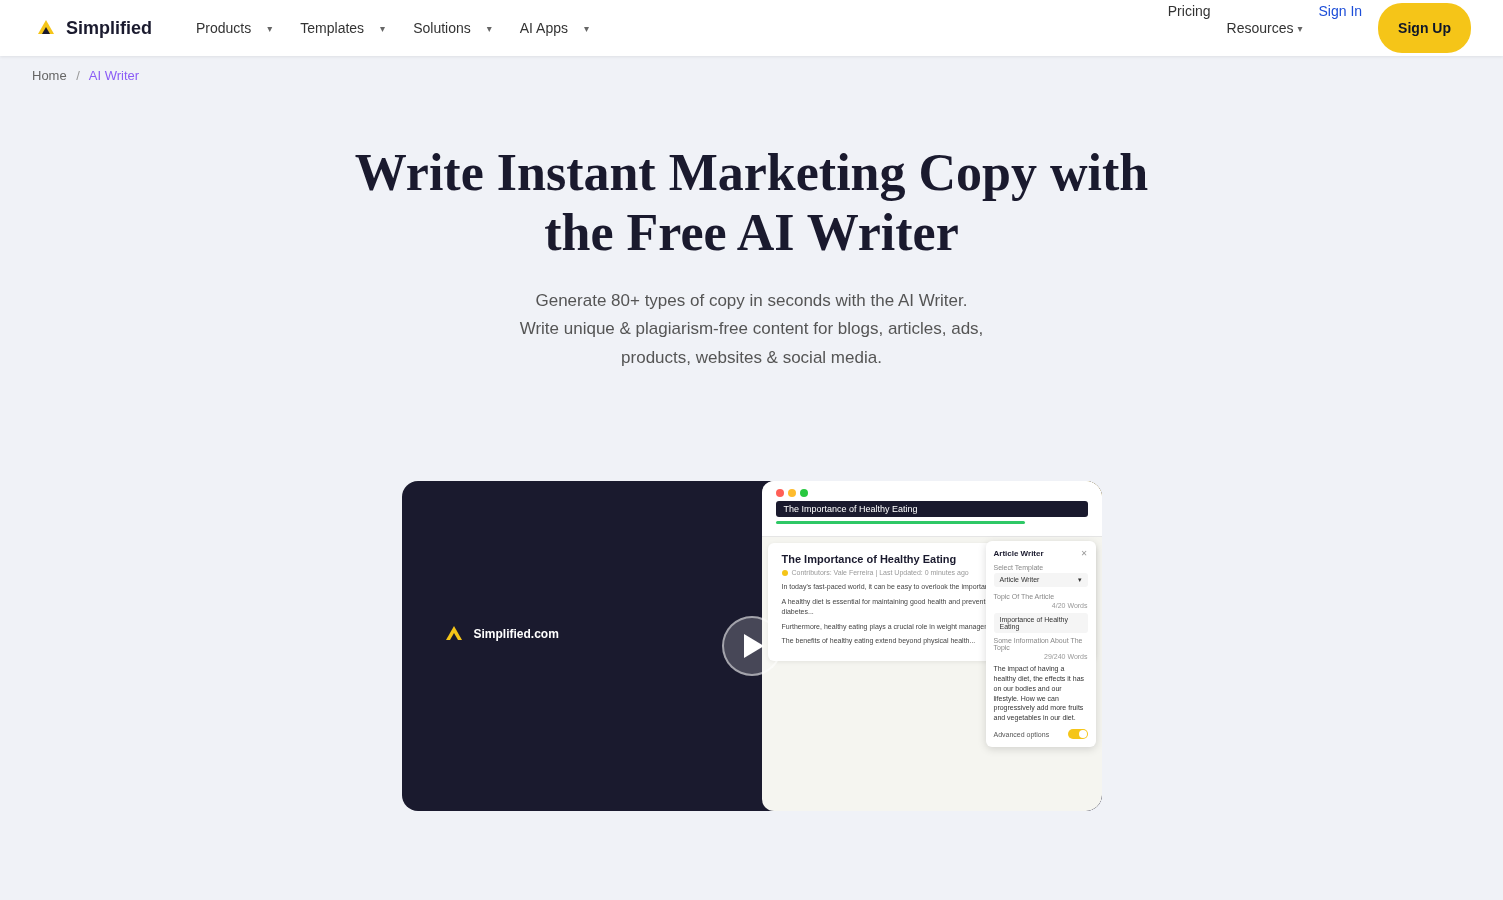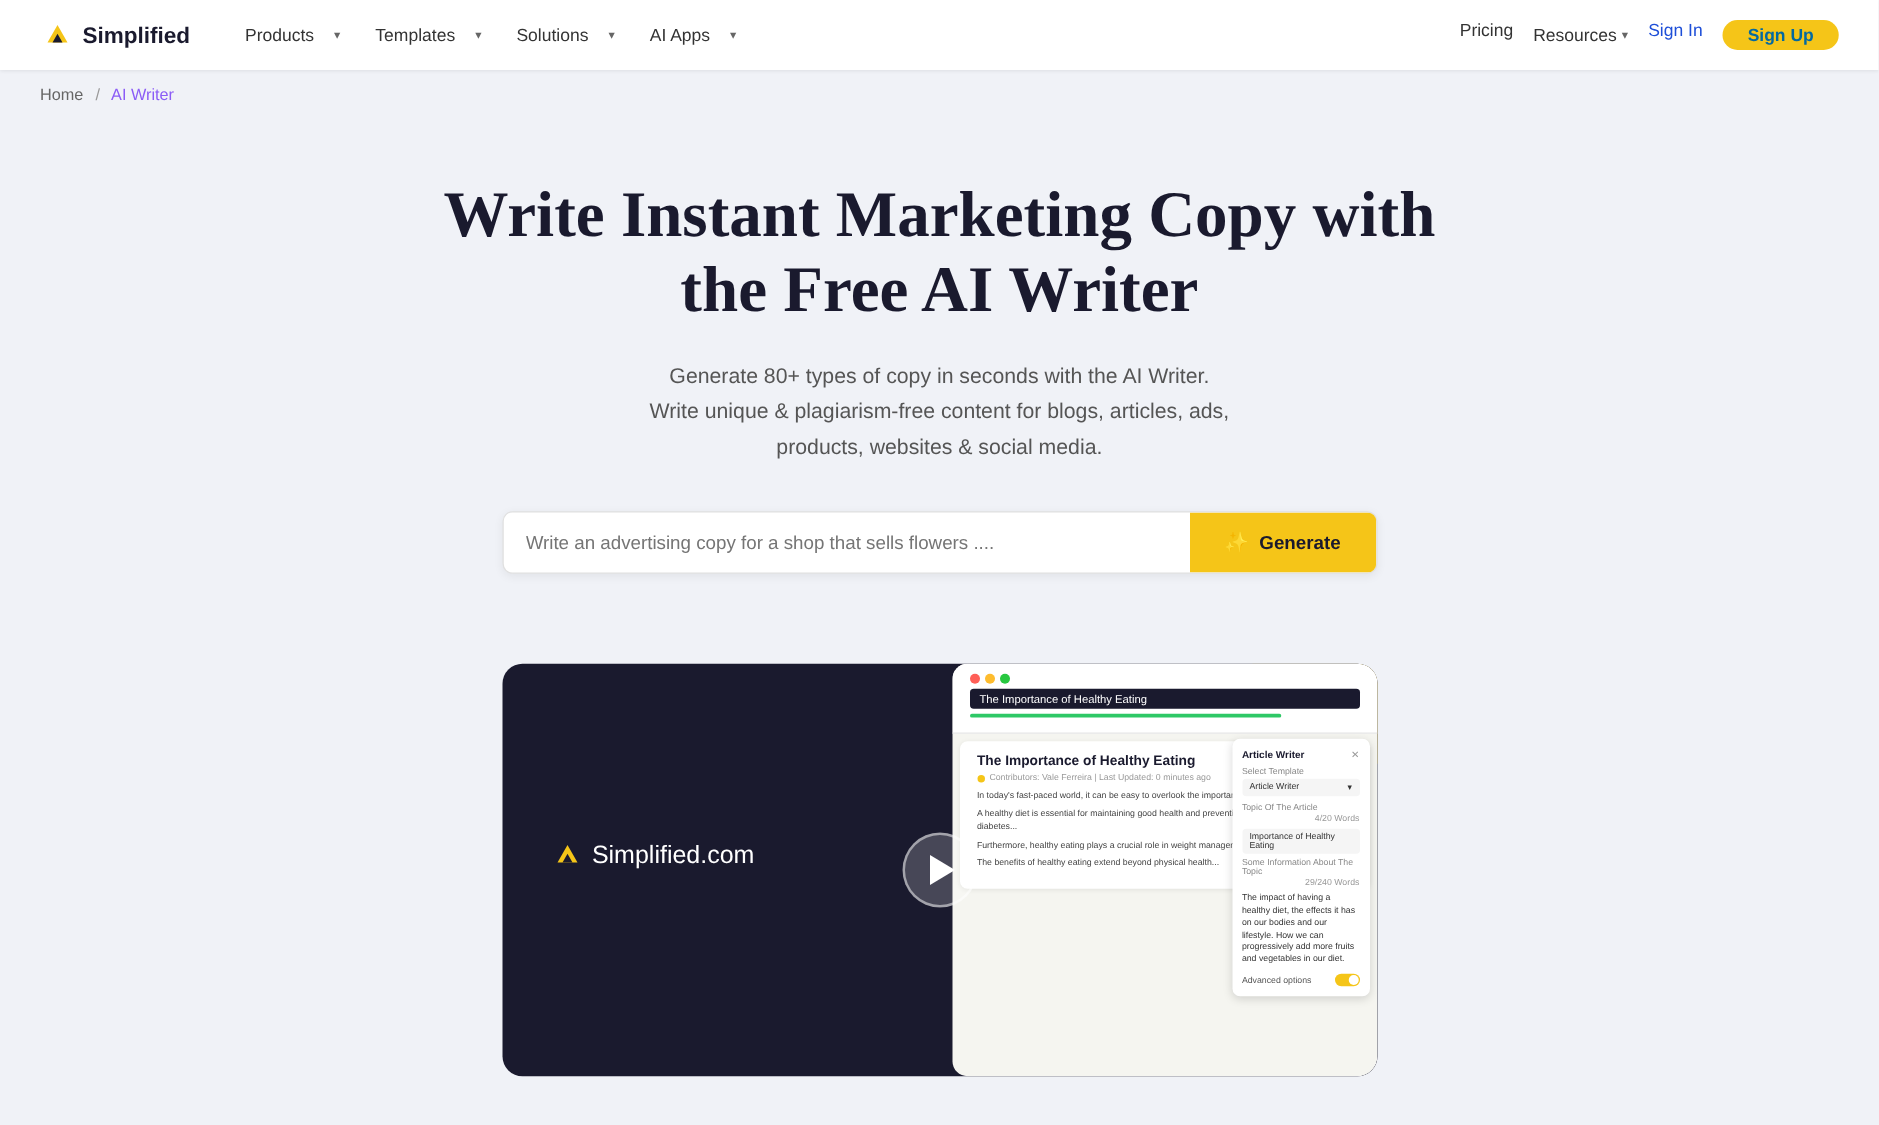--- a/index.html
+++ b/index.html
@@ -70,24 +70,24 @@
       gap: 4px;
     }
     .signin-btn {
       font-size: 14px;
       font-weight: 400;
       color: #1d4ed8;
       cursor: pointer;
     }
     .signup-btn {
       background: #f5c518;
-      color: #0369a1;
+      color: #0f172a;
       font-size: 14px;
       font-weight: 600;
-      padding: 4px 20px;
+      padding: 17px 20px;
       border-radius: 24px;
       cursor: pointer;
       border: none;
       transition: background 0.15s;
     }
 
     
     .breadcrumb {
       padding: 12px 32px;
       font-size: 13px;
@@ -182,22 +182,22 @@
       align-items: center;
       gap: 8px;
       margin-bottom: 24px;
     }
     .video-logo-icon {
       width: 24px;
       height: 24px;
     }
     .video-logo-text {
       color: #fff;
-      font-size: 20px;
-      font-weight: 400;
+      font-size: 12px;
+      font-weight: 700;
     }
     .video-title-text {
       font-size: 36px;
       font-weight: 800;
       line-height: 1.2;
     }
     .video-title-text .ai-highlight { color: #f5c518; }
     .video-title-text .white-text { color: #fff; }
     .play-btn {
       position: absolute;
@@ -446,27 +446,20 @@
 </div>
 
 <section class="hero">
   <h1 class="hero-title">Write Instant Marketing Copy with the Free AI Writer</h1>
   <p class="hero-subtitle">
     <span>Generate 80+ types of copy in seconds with the AI Writer.</span><br>
     <span>Write unique &amp; plagiarism-free content for blogs, articles, ads,</span><br>
     <span>products, websites &amp; social media.</span>
   </p>
 
-  <div class="search-bar">
-    <input class="search-input" type="text" placeholder="Write an advertising copy for a shop that sells flowers ...." style="">
-    <button class="generate-btn">
-      <span class="generate-icon">✨</span>
-      <span>Generate</span>
-    </button>
-  </div>
 </section>
 
 <div class="video-section">
   <div class="video-card">
 
     <div class="video-accent"></div>
 
     <div class="video-left">
       <div class="video-logo">
         <svg class="video-logo-icon" viewBox="0 0 24 24" fill="none">

